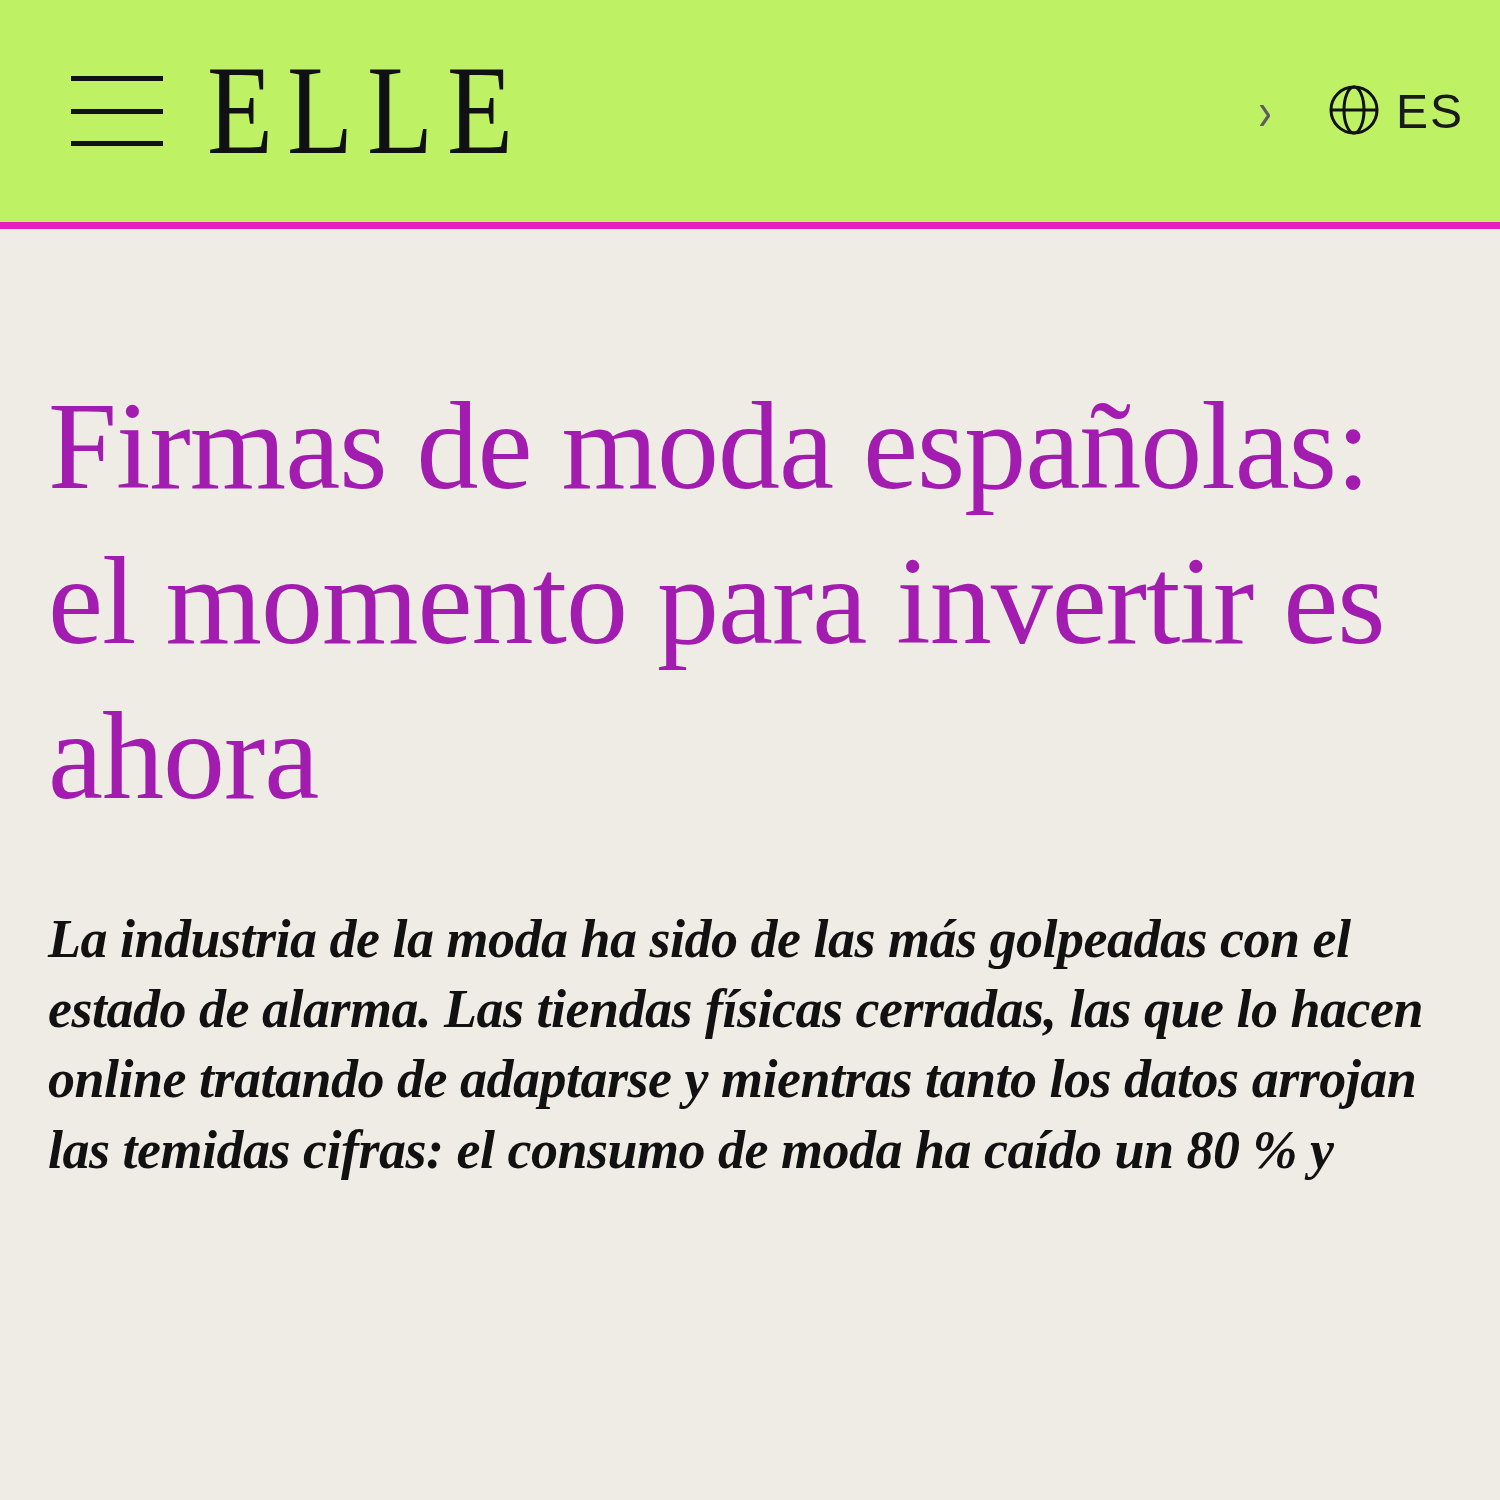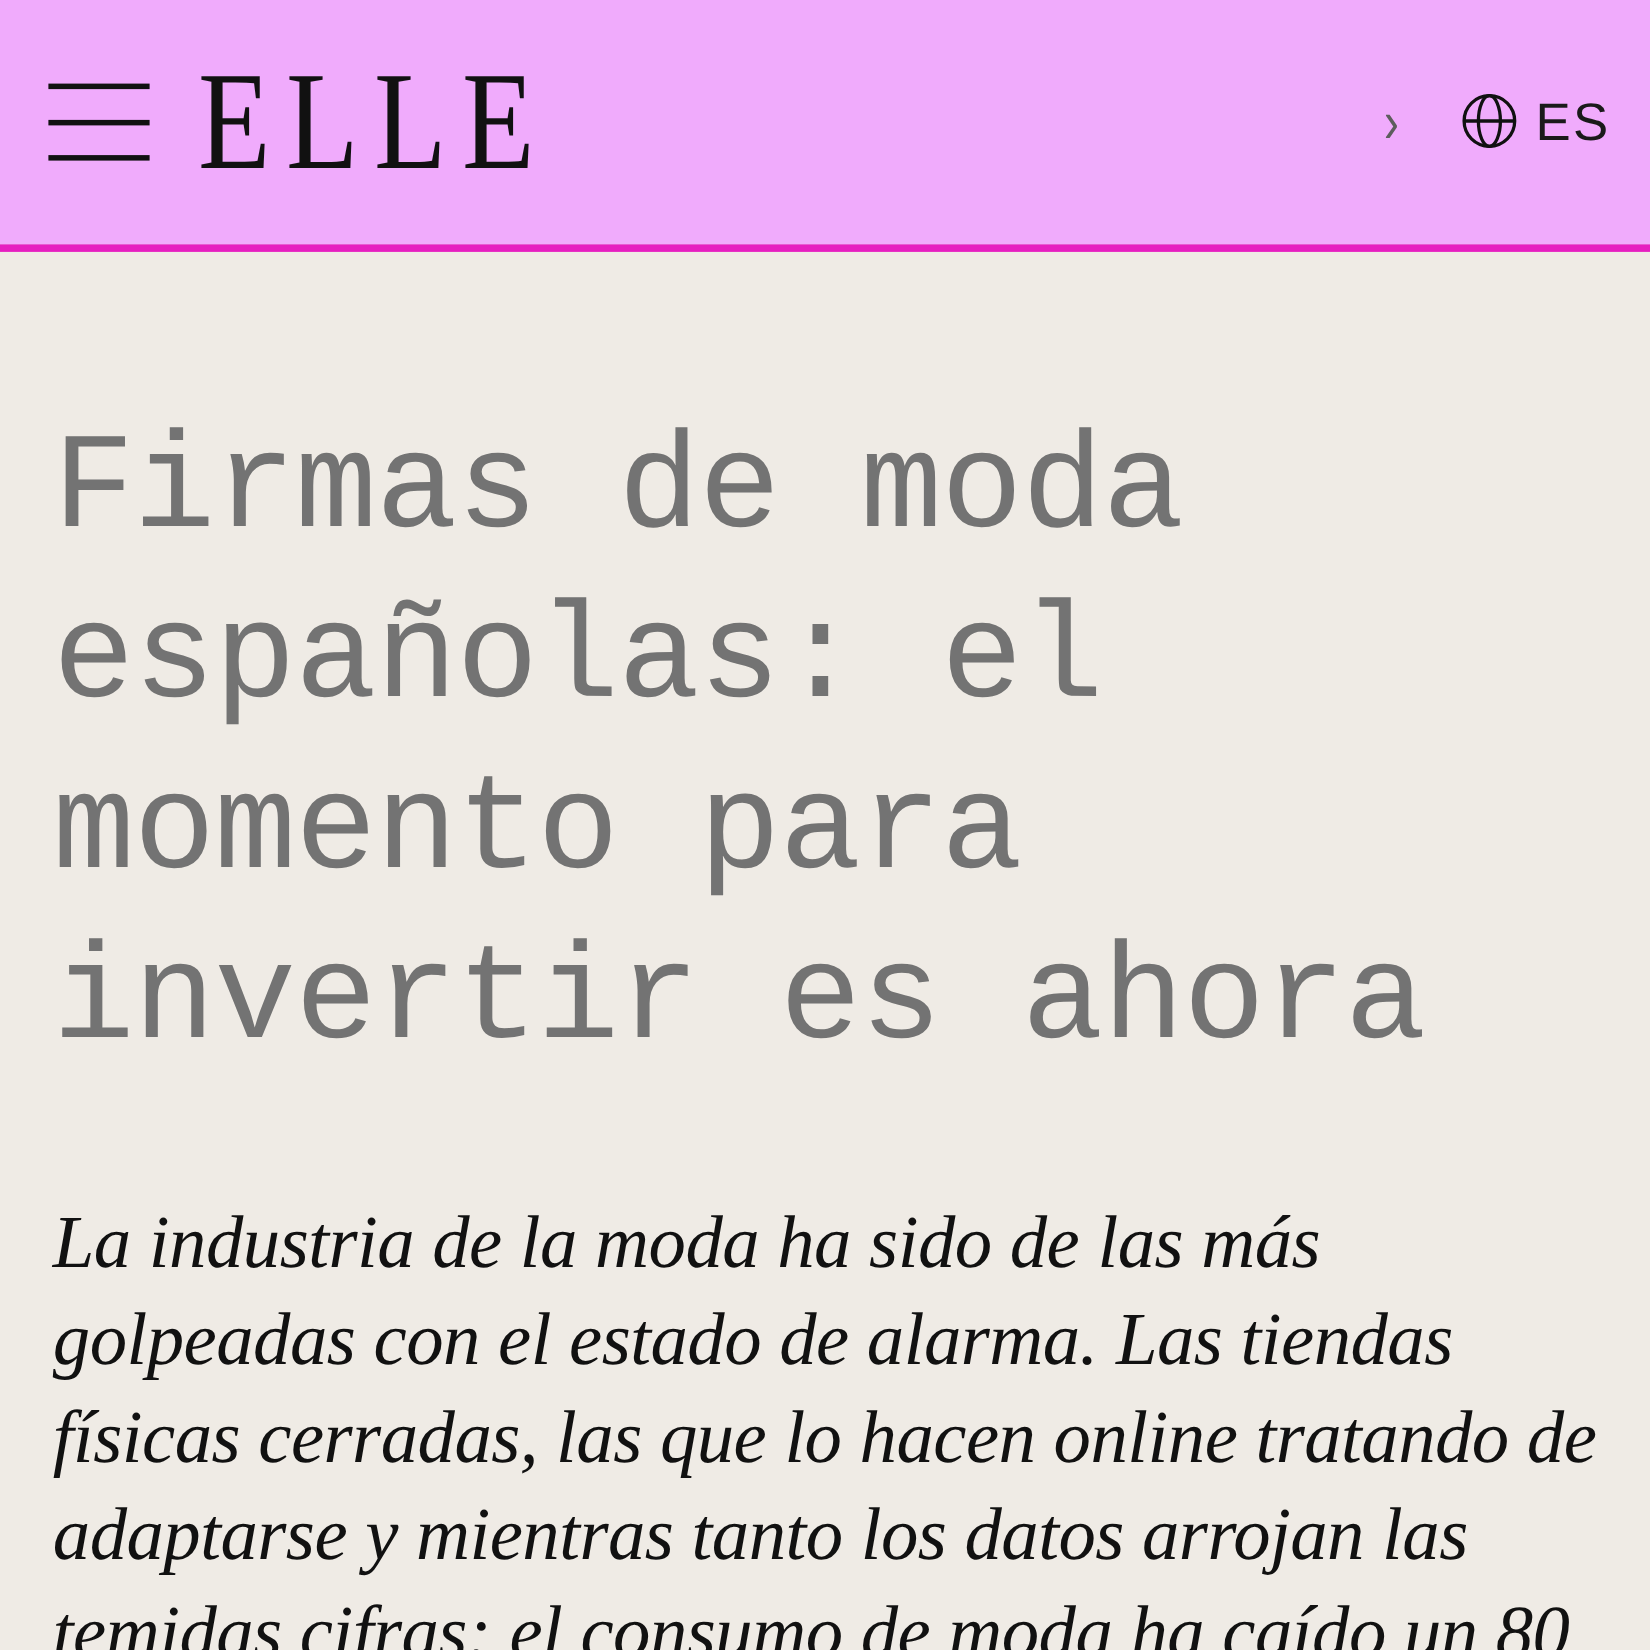--- a/index.html
+++ b/index.html
@@ -22,22 +22,22 @@
     box-sizing: border-box;
   }
 
   
   .site-header {
     position: relative;
     height: 222px;
     box-sizing: border-box;
     display: flex;
     align-items: center;
-    padding: 0 28px 0 44px;
-    background: #f0abfc;
+    padding: 0 28px 0 71px;
+    background: #bef264;
   }
 
   .header-left {
     display: flex;
     align-items: center;
     gap: 38px;
   }
 
   .hamburger {
     width: 92px;
@@ -120,38 +120,38 @@
     background: #e61ec0;
   }
 
   
   .article {
     padding: 0 48px;
     box-sizing: border-box;
   }
 
   .headline {
-    font-family: Liberation Mono, monospace;
+    font-family: Liberation Serif, serif;
     font-weight: 400;
     font-size: 124px;
     line-height: 1.25;
-    color: #737373;
+    color: #a21caf;
     letter-spacing: -1px;
     margin: 140px 0 0 0;
     max-width: 1420px;
   }
 
   .dek {
     font-family: "Liberation Serif", serif;
     font-style: italic;
-    font-weight: 400;
-    font-size: 68px;
+    font-weight: 700;
+    font-size: 54px;
     line-height: 1.3;
     color: #111;
-    margin: 96px 0 0 0;
+    margin: 70px 0 0 0;
     max-width: 1420px;
     letter-spacing: -0.5px;
   }
 </style>
 </head>
 <body>
 
 <div class="page">
 
   <header class="site-header">

